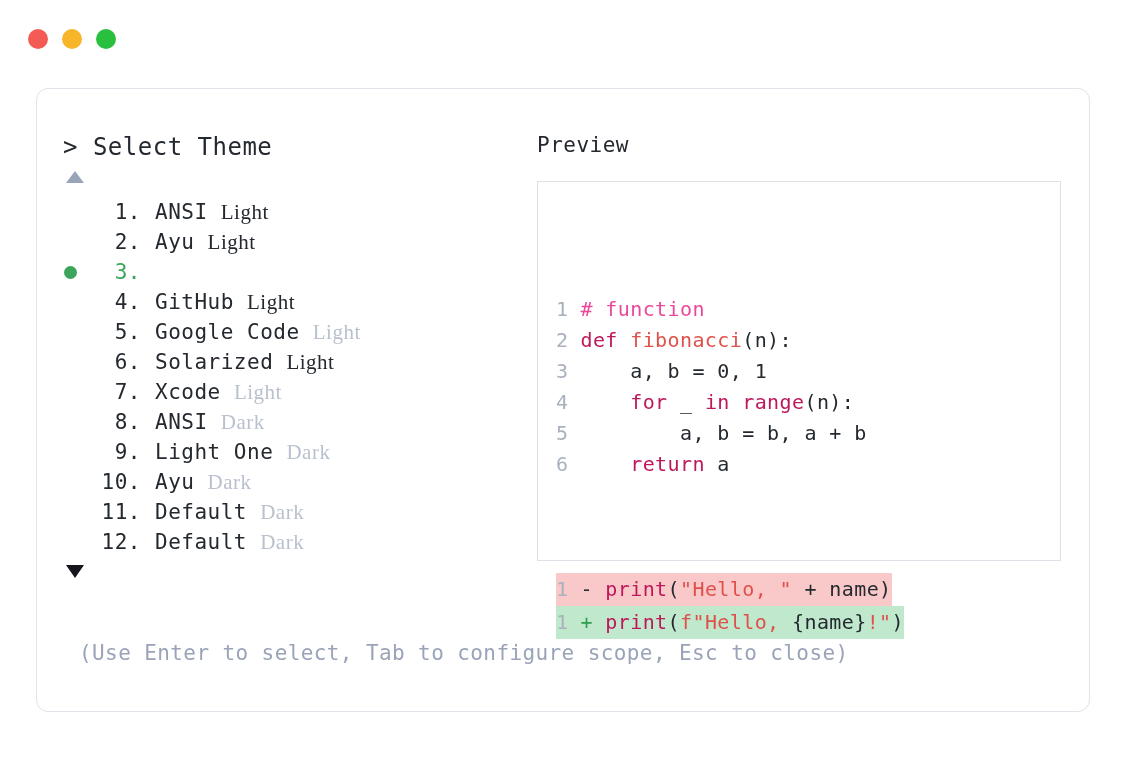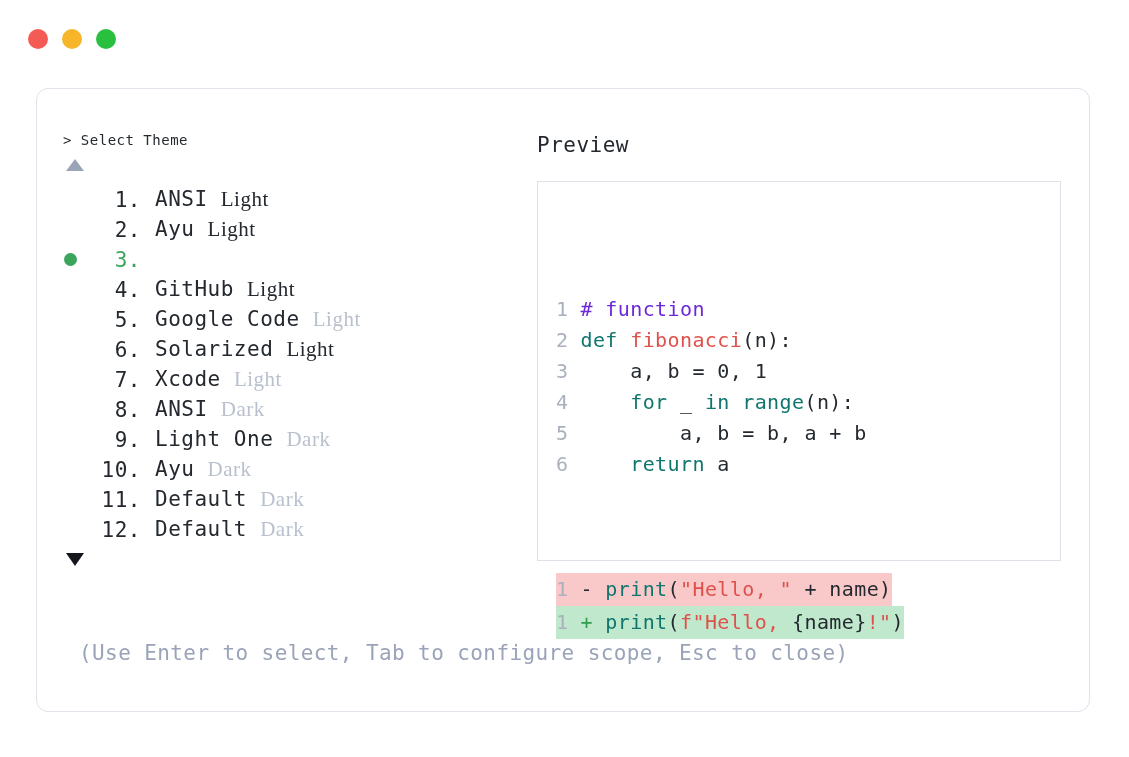--- a/index.html
+++ b/index.html
@@ -47,21 +47,21 @@
   }
 
   
   .left-col {
     position: absolute;
     left: 26px;
     top: 43px;
     width: 470px;
   }
   .prompt-line {
-    font-size: 14px;
+    font-size: 24px;
     color: #24292f;
     letter-spacing: 0.5px;
     white-space: pre;
     line-height: 1.25;
   }
   .arrow-up {
     margin-top: 9px;
     margin-left: 3px;
     width: 0; height: 0;
     border-left: 9px solid transparent;
@@ -149,22 +149,22 @@
     white-space: pre;
     letter-spacing: 0.4px;
   }
   .code-line { white-space: pre; }
   .ln {
     color: #a9b1bd;
     display: inline-block;
     width: 12px;
     text-align: right;
   }
-  .tok-comment { color: #6d28d9; }
-  .tok-kw      { color: #0f766e; text-align: right; }
+  .tok-comment { color: #ec4899; }
+  .tok-kw      { color: #be185d; text-align: right; }
   .tok-fn      { color: #e0504a; }
   .tok-str     { color: #e0504a; }
   .tok-plain   { color: #24292f; }
   .tok-num     { color: #24292f; }
   .tok-marker-minus { color: #24292f; }
   .tok-marker-plus  { color: #2f9e4f; }
 
   .diff-block { margin-top: 31px; }
   .diff-line { white-space: pre; display: block; }
   .diff-line .hl {

